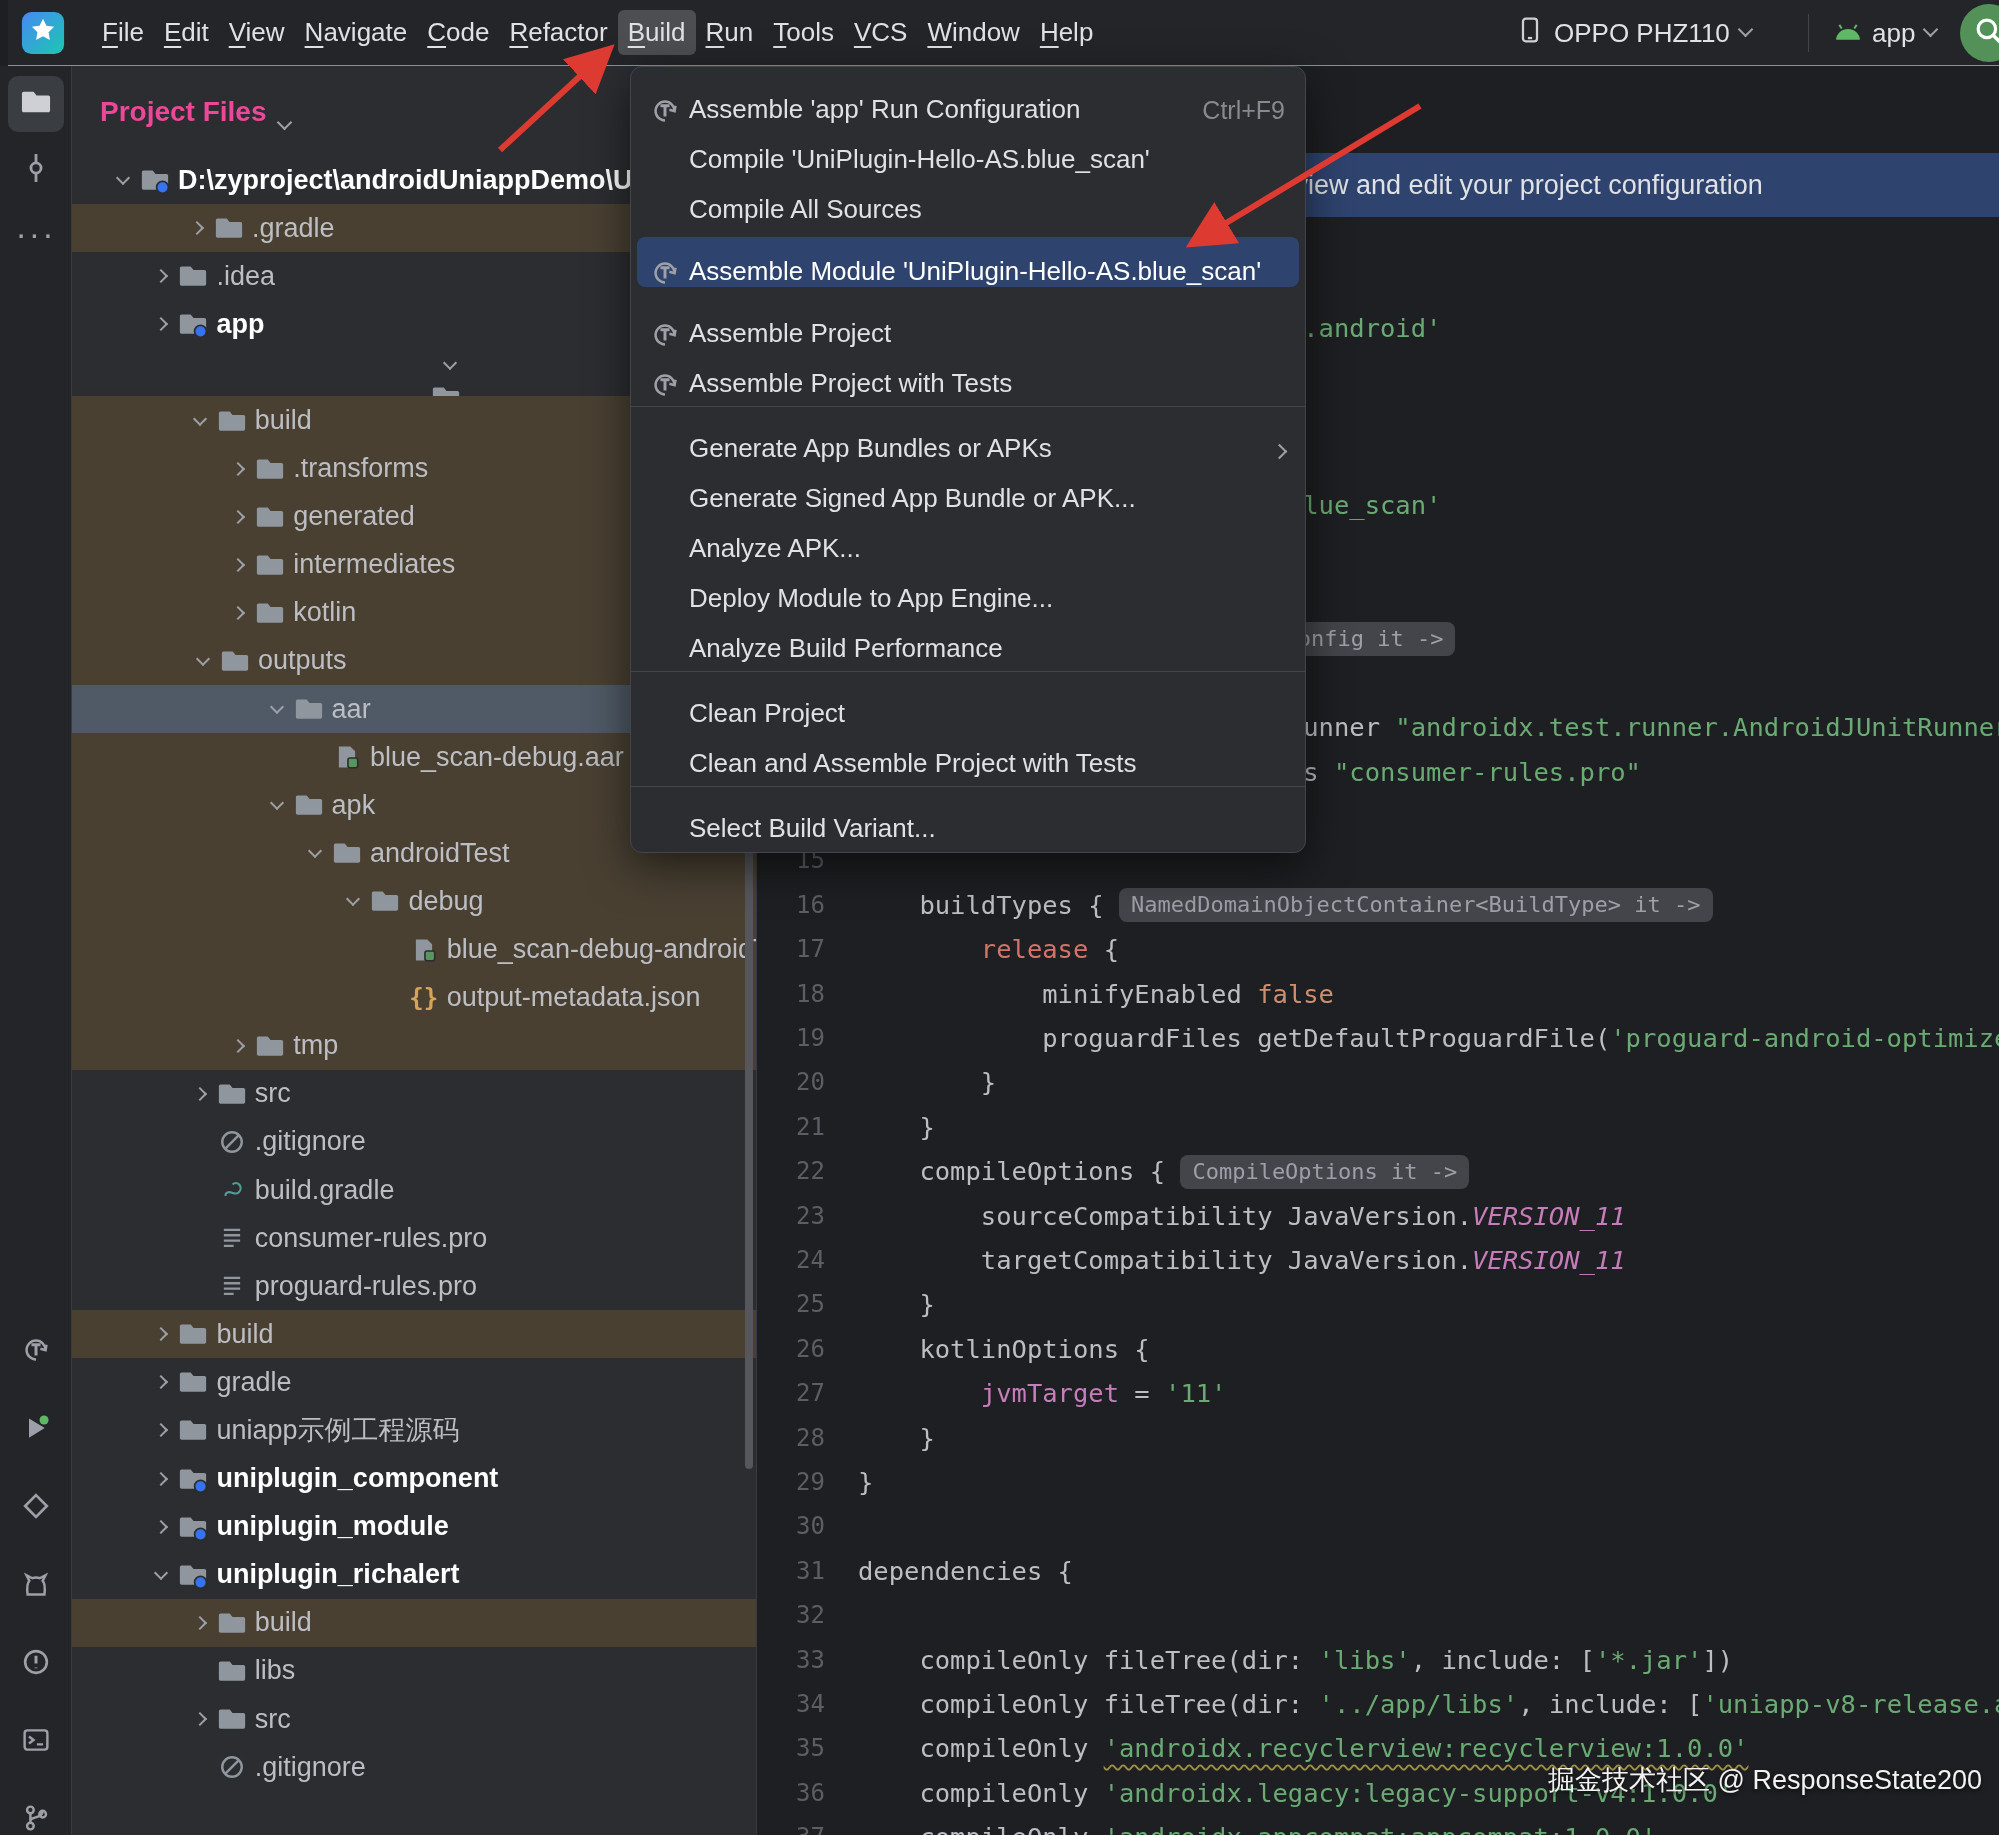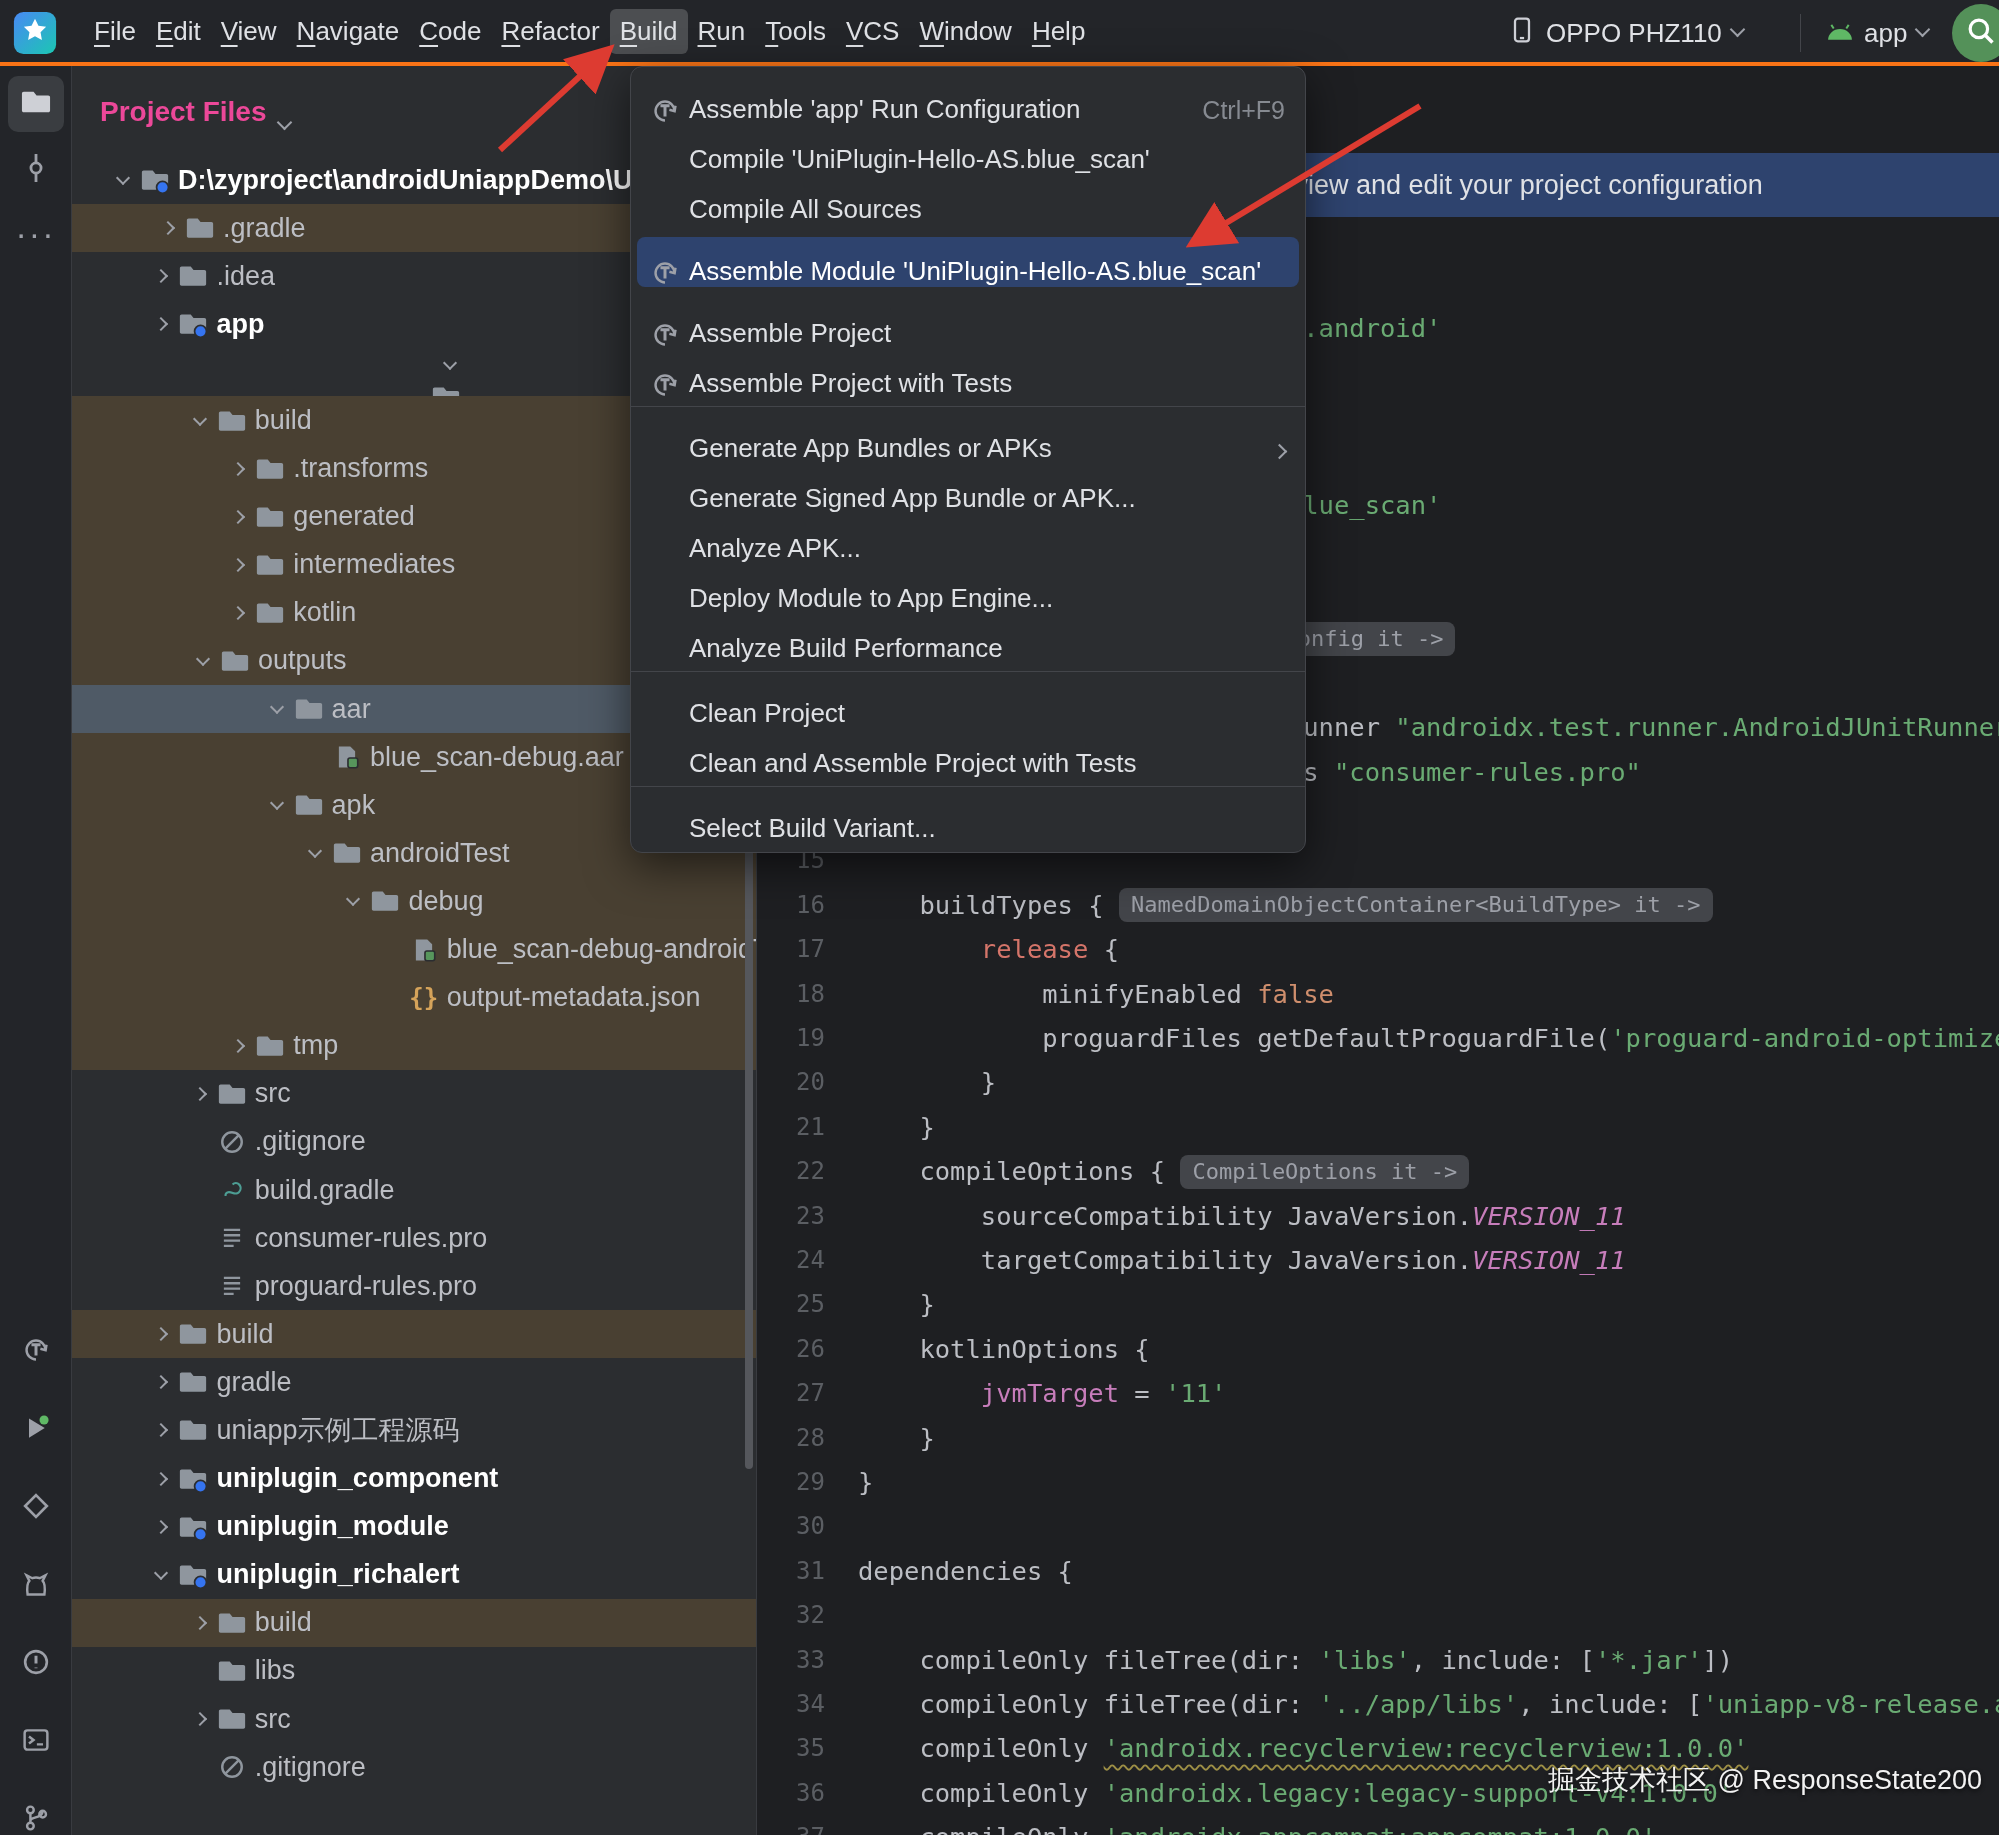--- a/index.html
+++ b/index.html
@@ -1,22 +1,22 @@
 <!DOCTYPE html>
 <html><head>
 <meta charset="utf-8">
 <style>
   *{margin:0;padding:0;box-sizing:border-box}
   html,body{width:1999px;height:1835px;overflow:hidden;background:#1e1f22;
     font-family:"Liberation Sans",sans-serif;color:#dfe1e5;-webkit-font-smoothing:antialiased}
   #app{position:relative;width:1999px;height:1835px;overflow:hidden}
 
   
-  .titlebar{position:absolute;top:0;left:0;right:0;height:66px;background:#232529;
-    border-bottom:4px solid #f97316;display:flex;align-items:center;z-index:15}
+  .titlebar{position:absolute;top:0;left:8px;right:0;height:66px;background:#232529;
+    border-bottom:1px solid #f97316;display:flex;align-items:center;z-index:15}
   .as-logo{position:absolute;left:12px;top:10px;width:46px;height:46px}
   .menubar{display:flex;align-items:center;margin-left:84px;font-size:26px;color:#dfe1e5}
   .menu-item{padding:7px 10px;border-radius:6px;cursor:default;white-space:nowrap}
   .menu-item.active{background:#4c4e51}
   .menu-item u{text-decoration-thickness:2px;text-underline-offset:5px}
   .tb-group{position:absolute;top:0;height:66px;display:flex;align-items:center;gap:10px;font-size:26px}
   .chev{display:inline-block;width:11px;height:11px;border-right:2.4px solid #9da0a8;
     border-bottom:2.4px solid #9da0a8;transform:rotate(45deg);margin-top:-8px}
   .tb-sep{position:absolute;top:14px;width:1px;height:38px;background:#43454a}
   .search-btn{position:absolute;left:1952px;top:4px;width:58px;height:58px;border-radius:50%;
@@ -231,21 +231,21 @@
             <span class="tchev down"></span>
           </span>
           <span class="ticon">
             <svg viewBox="0 0 16 16" width="28" height="28">
               <path d="M1.5 2.5h5.2l1.6 2h6.2c.6 0 1 .4 1 1v7c0 .6-.4 1-1 1h-13c-.6 0-1-.4-1-1v-9c0-.6.4-1 1-1z" fill="#8f969e"></path>
               <circle cx="12.3" cy="12.2" r="3.4" fill="#3574f0" stroke="#2b2d30" stroke-width="1"></circle>
             </svg>
           </span>
           <span>D:\zyproject\androidUniappDemo\Un</span>
         </div>
-        <div class="trow bg-excluded" style="padding-left: 79px;">
+        <div class="trow bg-excluded" style="padding-left: 108px;">
           <span class="tchev-box">
             <span class="tchev right"></span>
           </span>
           <span class="ticon">
             <svg viewBox="0 0 16 16" width="28" height="28">
               <path d="M1.5 2.5h5.2l1.6 2h6.2c.6 0 1 .4 1 1v7c0 .6-.4 1-1 1h-13c-.6 0-1-.4-1-1v-9c0-.6.4-1 1-1z" fill="#8f969e"></path>
             </svg>
           </span>
           <span>.gradle</span>
         </div>

